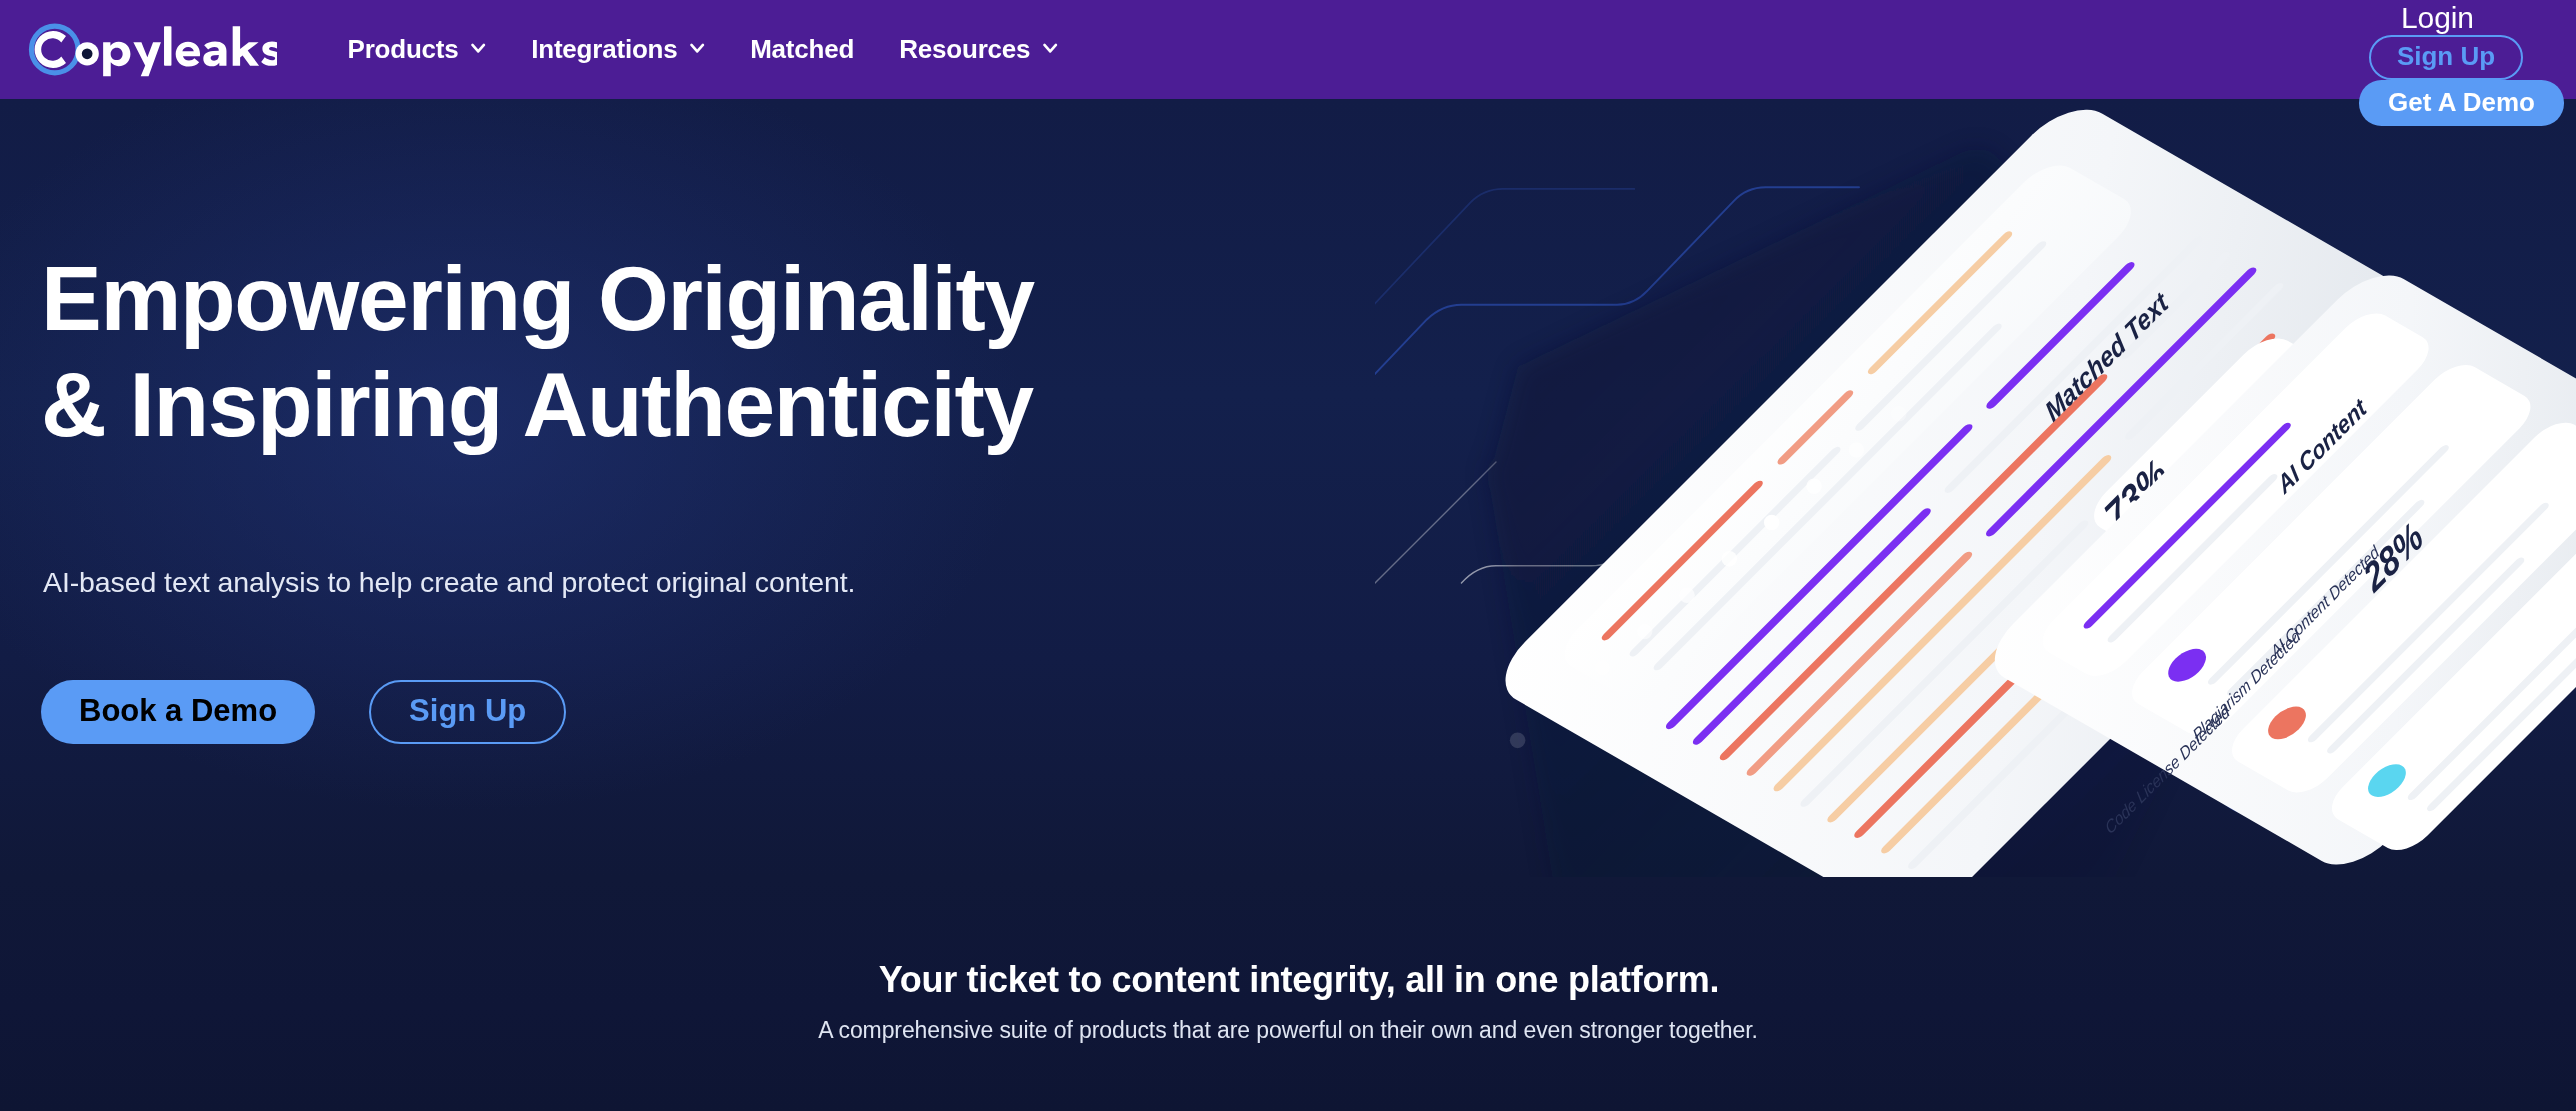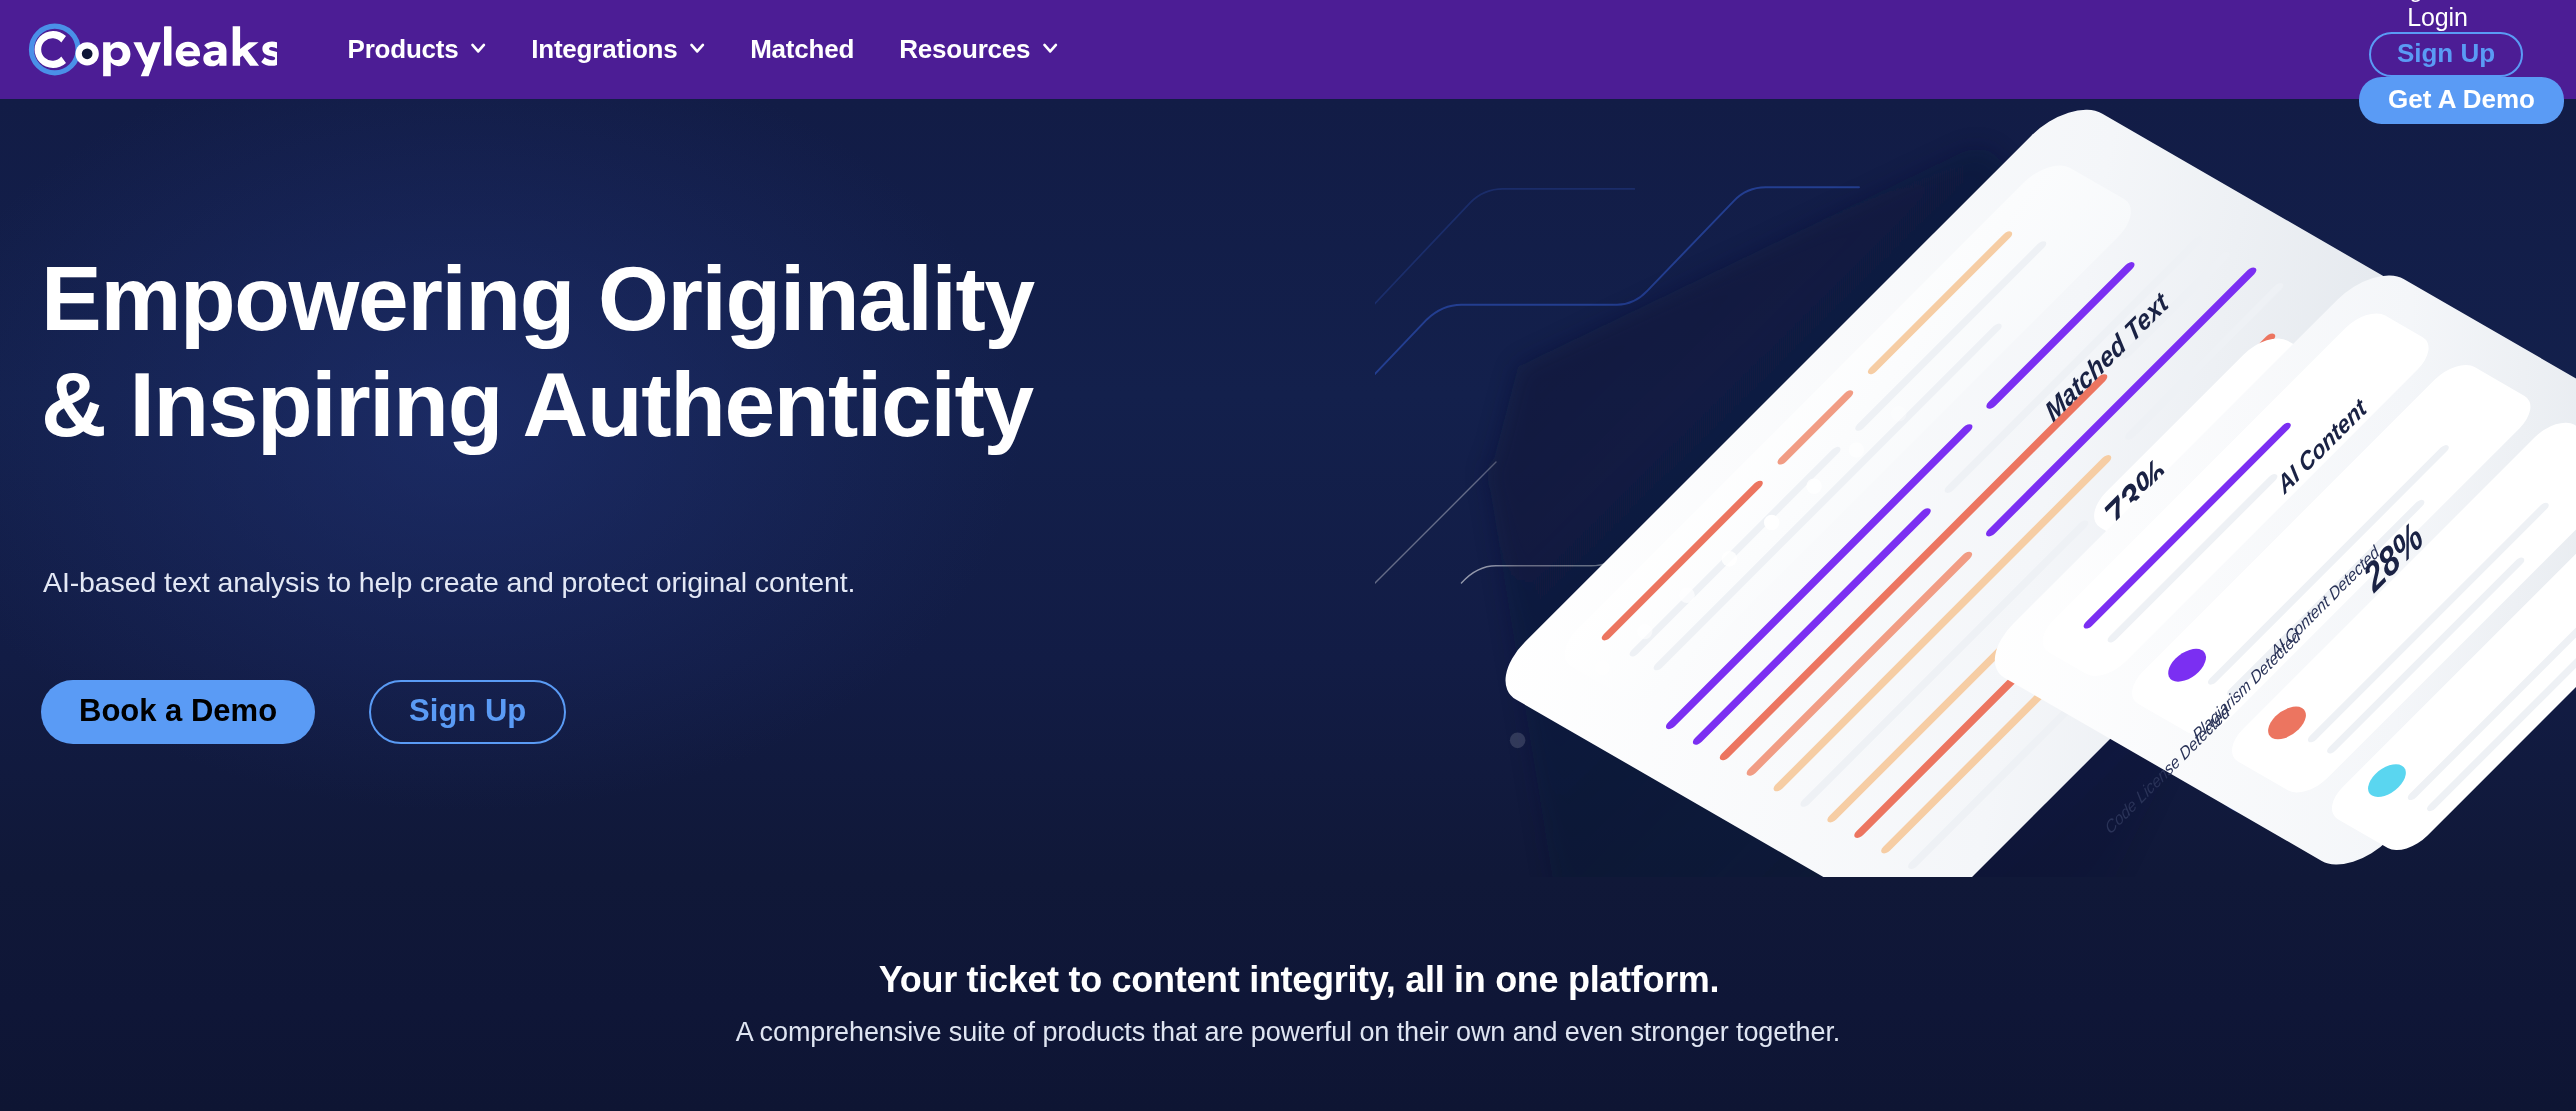--- a/index.html
+++ b/index.html
@@ -40,21 +40,21 @@
     width:31px;height:21.6px;border-radius:1.7px;position:relative;overflow:hidden;
     background:#ffffff;flex:0 0 auto;display:block;
   }
   .flag .stripes{position:absolute;inset:0;
     background:repeating-linear-gradient(to bottom,#c8102e 0 3.1px,#ffffff 3.1px 6.2px);}
   .flag .canton{position:absolute;left:0;top:0;width:14px;height:11.2px;background:#1a3a7a;}
   .lang-label{color:#ffffff;font-size:24px;letter-spacing:-0.1px;}
   .lang-chev{margin-left:45px;width:19px;height:19px;display:block;}
 
   .login{
-    color:#ffffff;font-size:25px;margin-right:36px;cursor:pointer;
+    color:#ffffff;font-size:30px;margin-right:36px;cursor:pointer;
     letter-spacing:-0.1px;
   }
   .btn-signup-nav{
     border:2.6px solid #5a9bf5;border-radius:22.5px;
     color:#5a9bf5;background:transparent;
     font-size:26px;font-weight:bold;
     padding:6px 26px 7.8px;margin-right:19px;cursor:pointer;white-space:nowrap;
     line-height:1.05;
   }
   .btn-demo-nav{
@@ -104,21 +104,21 @@
     position:absolute;top:877px;left:0;width:2576px;height:235px;
     background:linear-gradient(180deg,#101838 0%,#0f1637 55%,#0e1533 100%);
     overflow:hidden;
   }
   .band-title{
     position:absolute;width:2576px;top:71px;text-align:center;
     color:#ffffff;font-size:36px;font-weight:bold;letter-spacing:-0.3px;margin:11px;
   }
   .band-sub{
     position:absolute;width:2576px;top:140px;text-align:center;
-    color:#dfe5f2;font-size:27px;letter-spacing:-0.1px;margin:0;
+    color:#dfe5f2;font-size:23px;letter-spacing:-0.1px;margin:0;
   }
   .band-deco{position:absolute;left:17.3px;bottom:-121px;width:864px;height:242px;opacity:.55;}
 </style>
 </head>
 <body>
 
 <div class="page">
 
   <div class="navbar">
 

